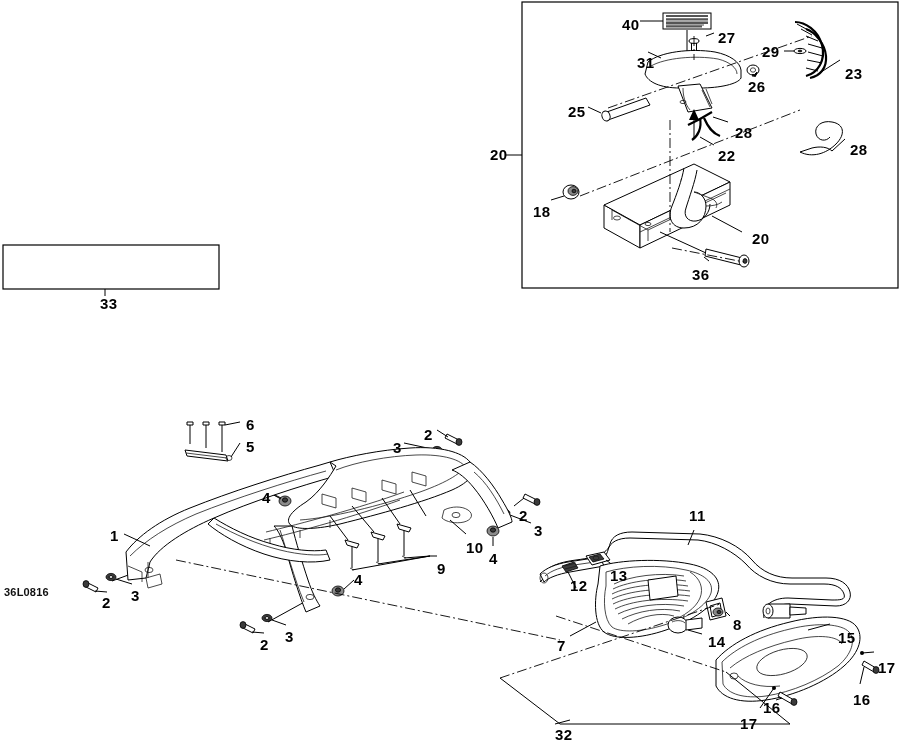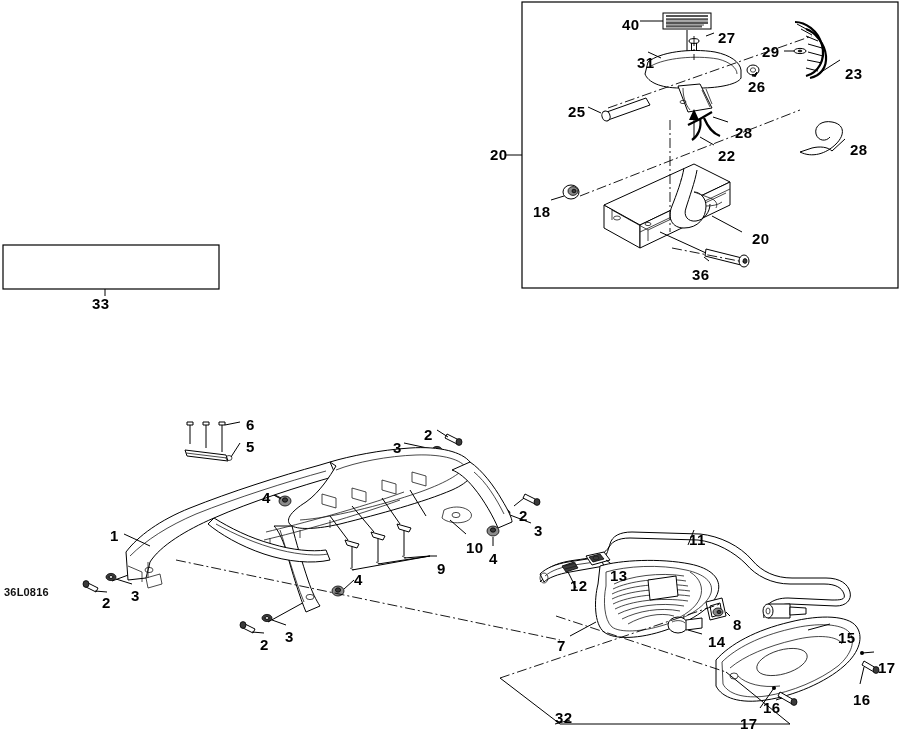--- a/index.html
+++ b/index.html
@@ -470,21 +470,21 @@
       <g>
         <path class="dashdot" d="M 500 678 L 720 604"></path>
         <path class="ln" d="M 500 678 L 560 724 M 560 724 L 790 724 M 790 724 L 726 672"></path>
         <path class="ln" d="M 500 678 L 500 678"></path>
         <path class="dashdot" d="M 556 616 L 726 672"></path>
         <path class="ln" d="M 570 720 L 555 724"></path>
       </g>
     </g>
   </svg>
 
-  <span class="callout" style="left:92px;top:296px">33</span>
+  <span class="callout" style="left:100px;top:296px">33</span>
   <span class="callout" style="left:490px;top:147px">20</span>
   <span class="callout" style="left:622px;top:17px">40</span>
   <span class="callout" style="left:718px;top:30px">27</span>
   <span class="callout" style="left:762px;top:44px">29</span>
   <span class="callout" style="left:845px;top:66px">23</span>
   <span class="callout" style="left:637px;top:55px">31</span>
   <span class="callout" style="left:748px;top:79px">26</span>
   <span class="callout" style="left:568px;top:104px">25</span>
   <span class="callout" style="left:735px;top:125px">28</span>
   <span class="callout" style="left:850px;top:142px">28</span>
@@ -503,28 +503,28 @@
   <span class="callout" style="left:110px;top:528px">1</span>
   <span class="callout" style="left:466px;top:540px">10</span>
   <span class="callout" style="left:437px;top:561px">9</span>
   <span class="callout" style="left:489px;top:551px">4</span>
   <span class="callout" style="left:102px;top:595px">2</span>
   <span class="callout" style="left:131px;top:588px">3</span>
   <span class="callout" style="left:354px;top:572px">4</span>
   <span class="callout" style="left:260px;top:637px">2</span>
   <span class="callout" style="left:285px;top:629px">3</span>
 
-  <span class="callout" style="left:689px;top:532px">11</span>
+  <span class="callout" style="left:689px;top:508px">11</span>
   <span class="callout" style="left:570px;top:578px">12</span>
   <span class="callout" style="left:610px;top:568px">13</span>
   <span class="callout" style="left:733px;top:617px">8</span>
   <span class="callout" style="left:708px;top:634px">14</span>
   <span class="callout" style="left:838px;top:630px">15</span>
   <span class="callout" style="left:557px;top:638px">7</span>
   <span class="callout" style="left:878px;top:660px">17</span>
   <span class="callout" style="left:853px;top:692px">16</span>
   <span class="callout" style="left:740px;top:716px">17</span>
   <span class="callout" style="left:763px;top:700px">16</span>
-  <span class="callout" style="left:555px;top:710px">32</span>
+  <span class="callout" style="left:555px;top:727px">32</span>
 
   <div class="drawing-code">36L0816</div>
 
 </div>
 
 </body></html>

